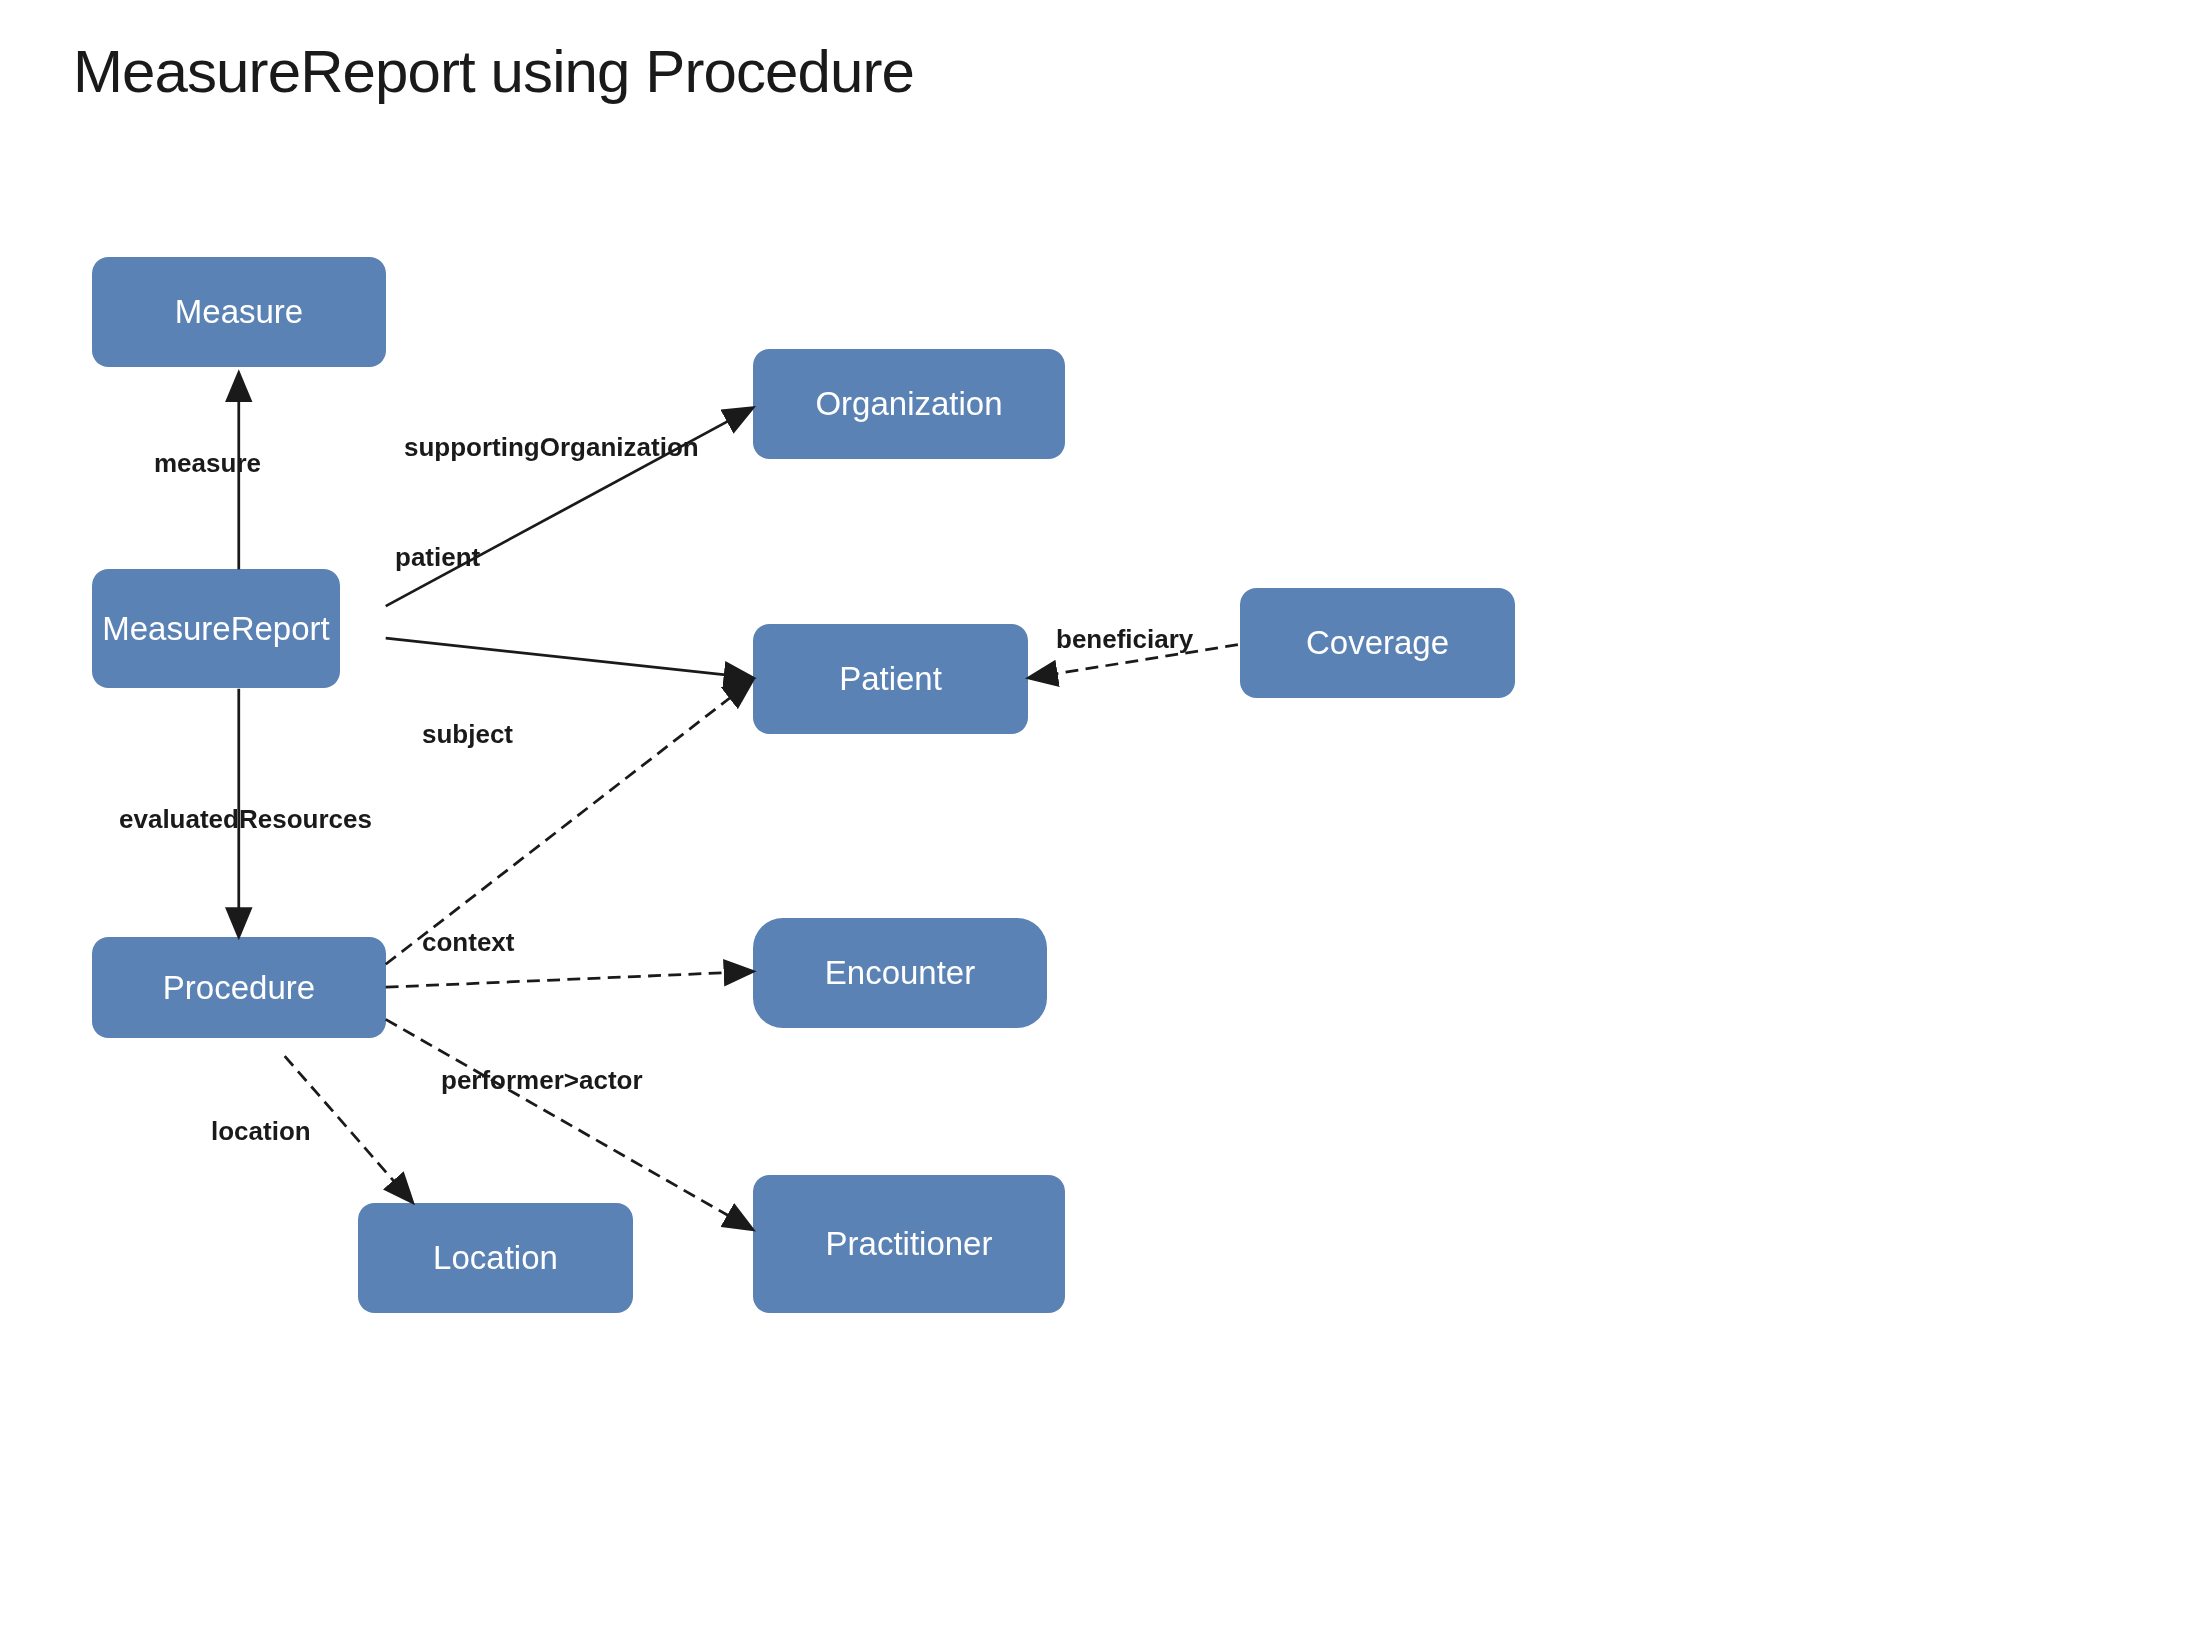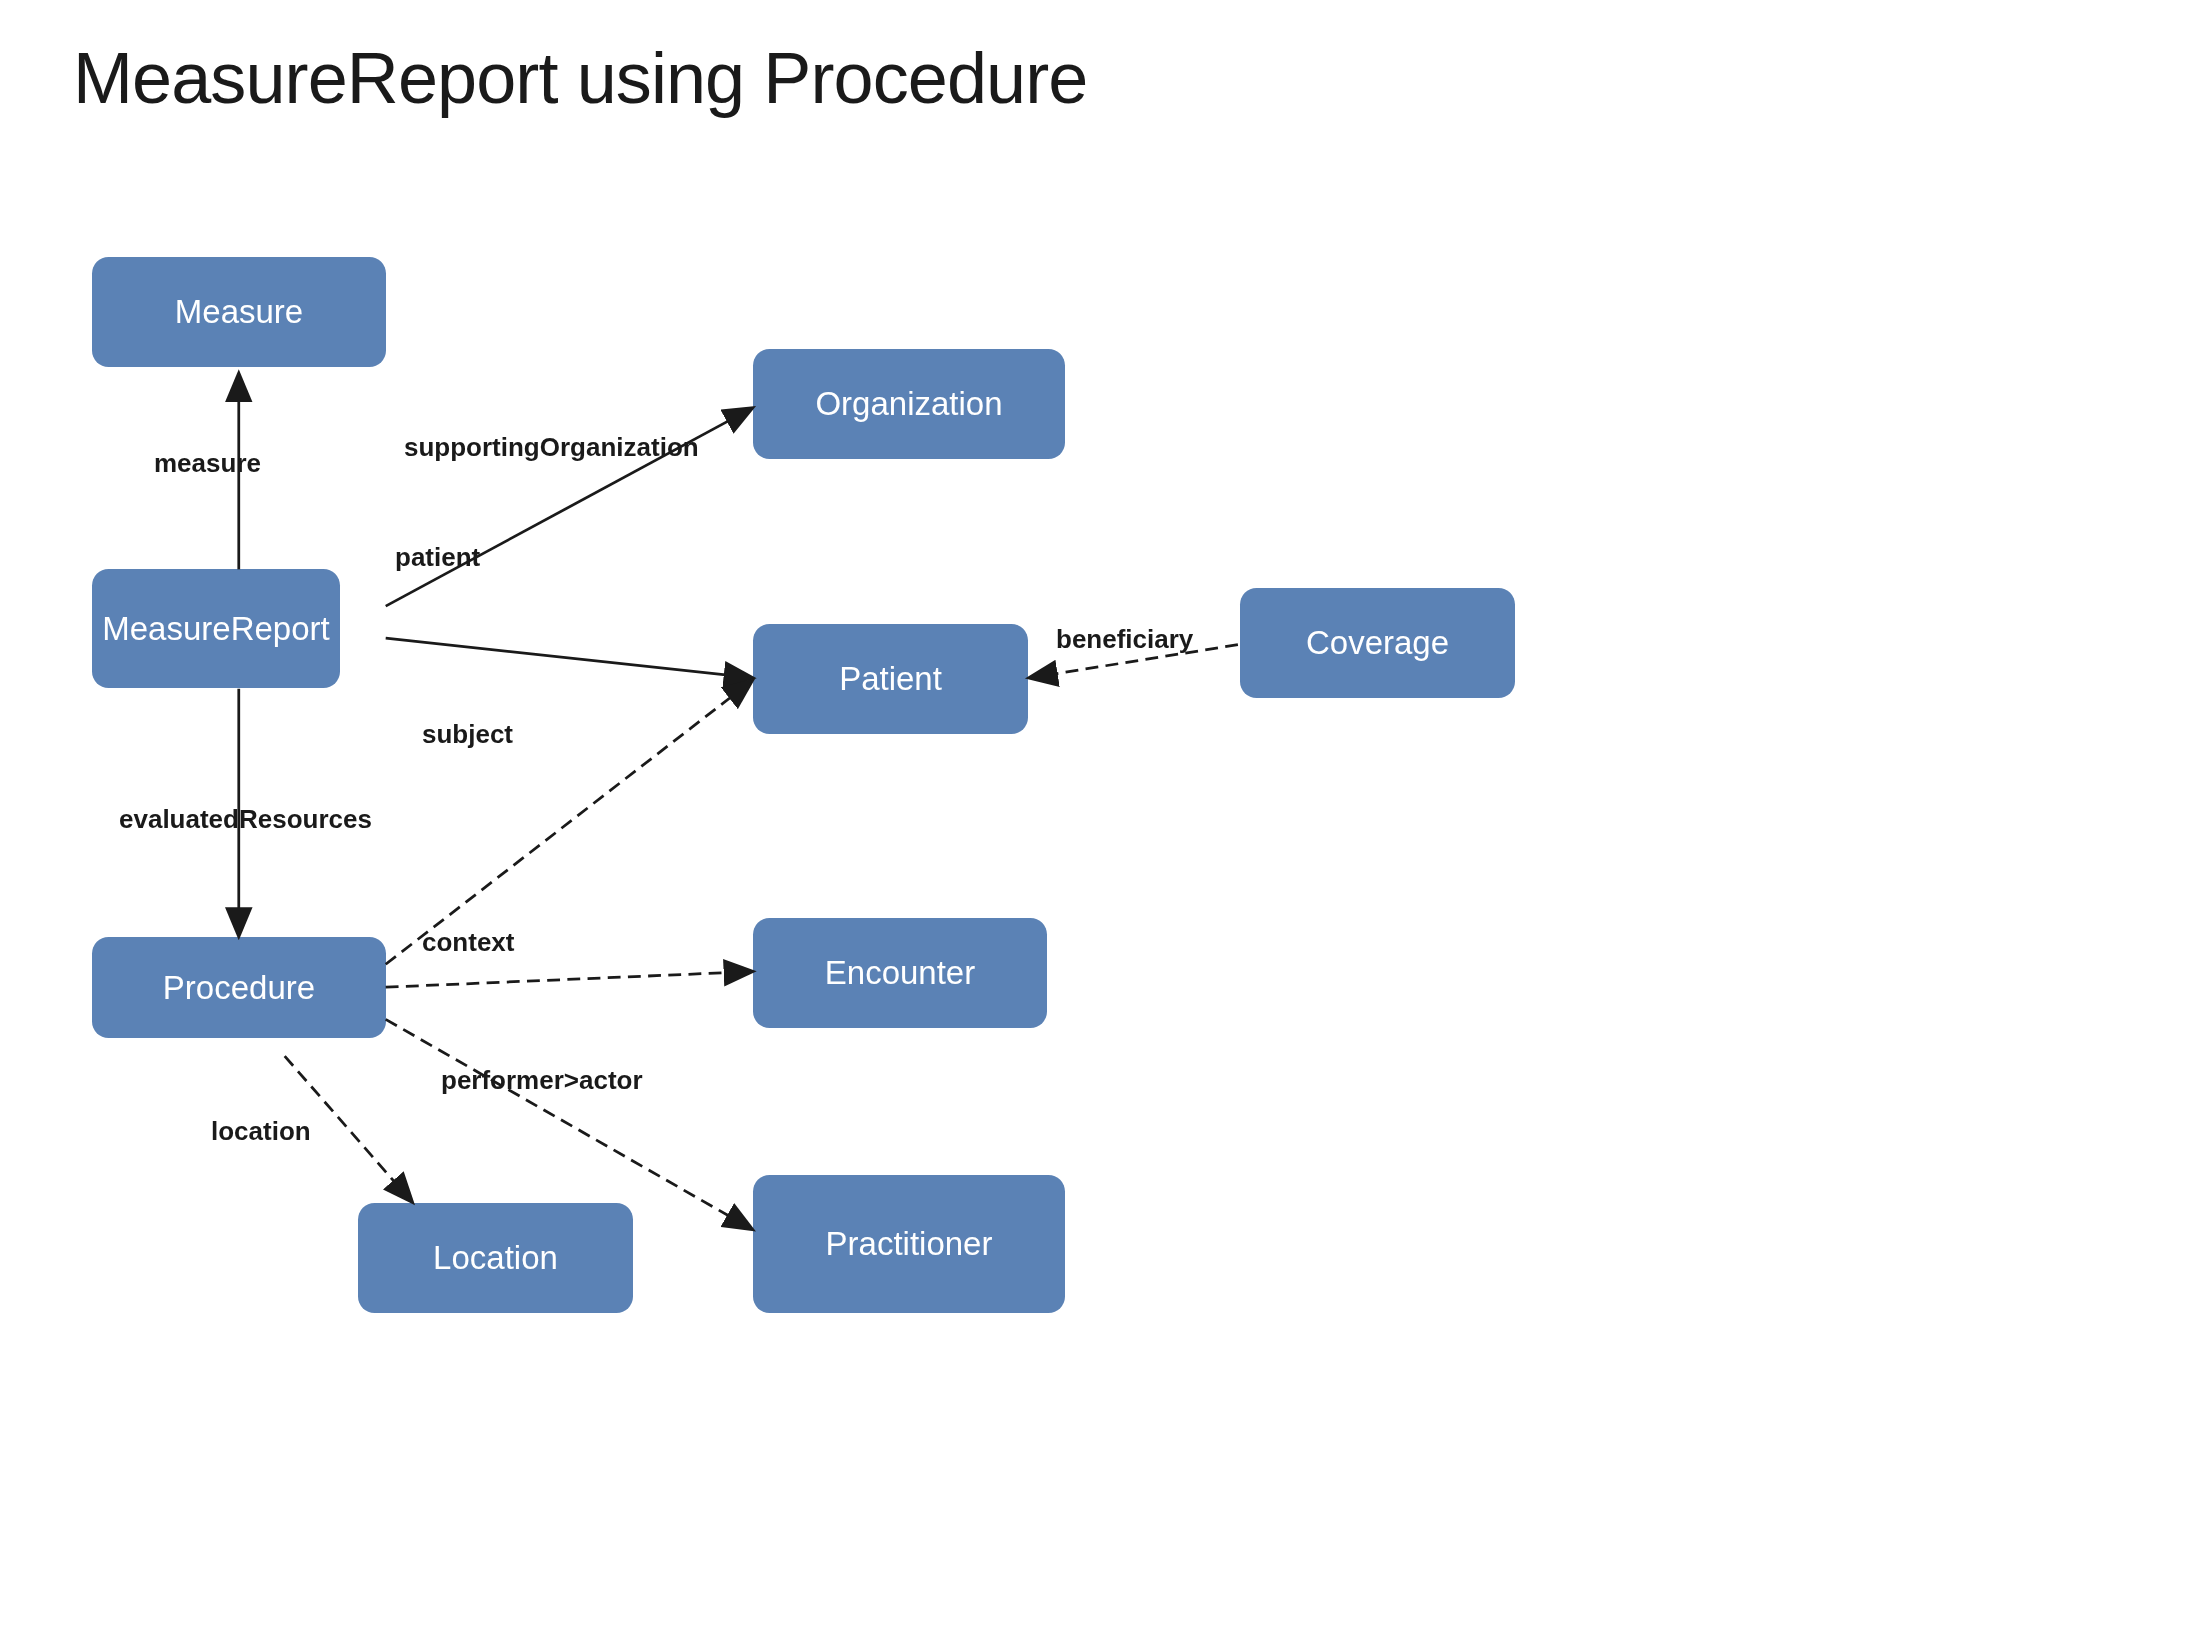--- a/index.html
+++ b/index.html
@@ -8,21 +8,21 @@
       font-family: Arial, sans-serif;
       width: 2204px;
       height: 1653px;
       overflow: hidden;
       position: relative;
     }
     .page-title {
       position: absolute;
       top: 37px;
       left: 73px;
-      font-size: 72px;
+      font-size: 60px;
       font-weight: 400;
       color: #1a1a1a;
       letter-spacing: -0.9px;
     }
     .node {
       position: absolute;
       background: #5b82b5;
       border-radius: 16.5px;
       color: #ffffff;
       font-size: 33px;
@@ -56,21 +56,21 @@
 <div class="node" style="left:92px; top:257px; width:294px; height:110px;">Measure</div>
 
 <div class="node" style="left:92px; top:569px; width:248px; height:119px;">MeasureReport</div>
 
 <div class="node" style="left:92px; top:937px; width:294px; height:101px;text-align:center;">Procedure</div>
 
 <div class="node" style="left:753px; top:349px; width:312px; height:110px;">Organization</div>
 
 <div class="node" style="left:753px; top:624px; width:275px; height:110px;">Patient</div>
 
-<div class="node" style="left:753px; top:918px; width:294px; height:110px;">Encounter</div>
+<div class="node" style="left:753px; top:918px; width:294px; height:110px;border-radius:30px;">Encounter</div>
 
 <div class="node" style="left:753px; top:1175px; width:312px; height:138px;">Practitioner</div>
 
 <div class="node" style="left:358px; top:1203px; width:275px; height:110px;">Location</div>
 
 <div class="node" style="left:1240px; top:588px; width:275px; height:110px;">Coverage</div>
 
 <svg class="arrows" viewBox="0 0 2400 1800" width="2204" height="1653">
   <defs>
 

